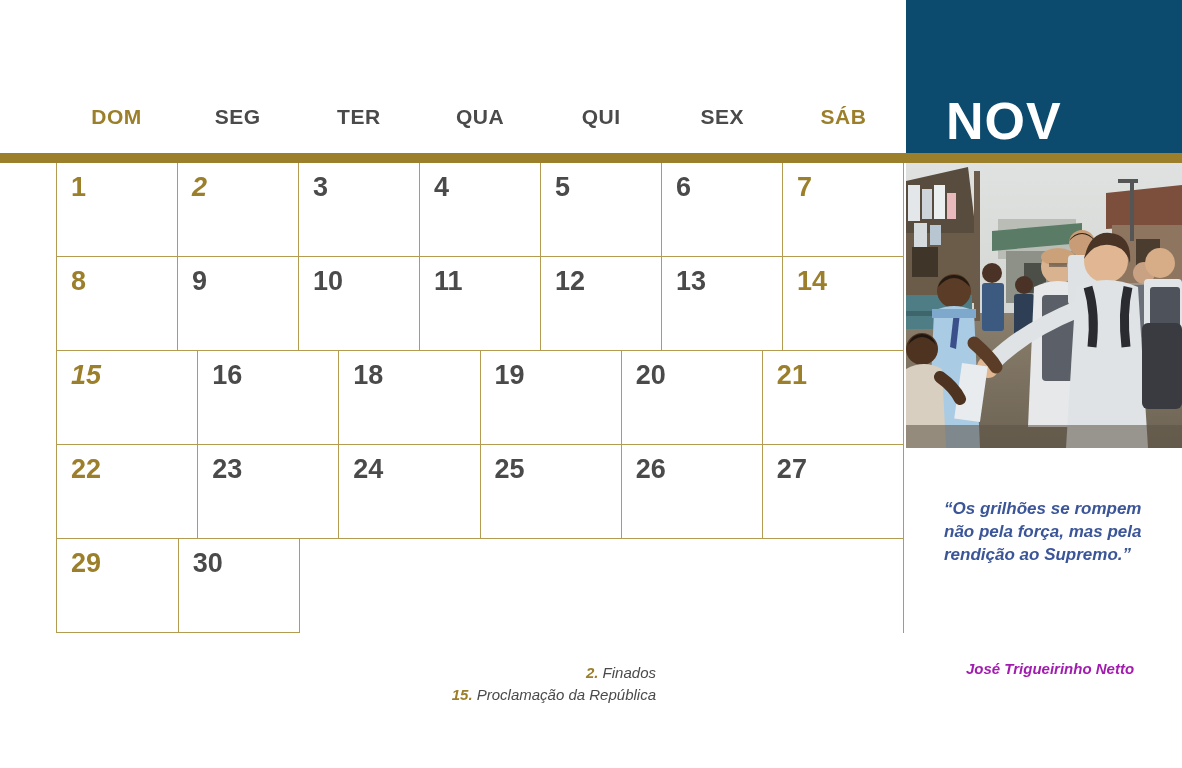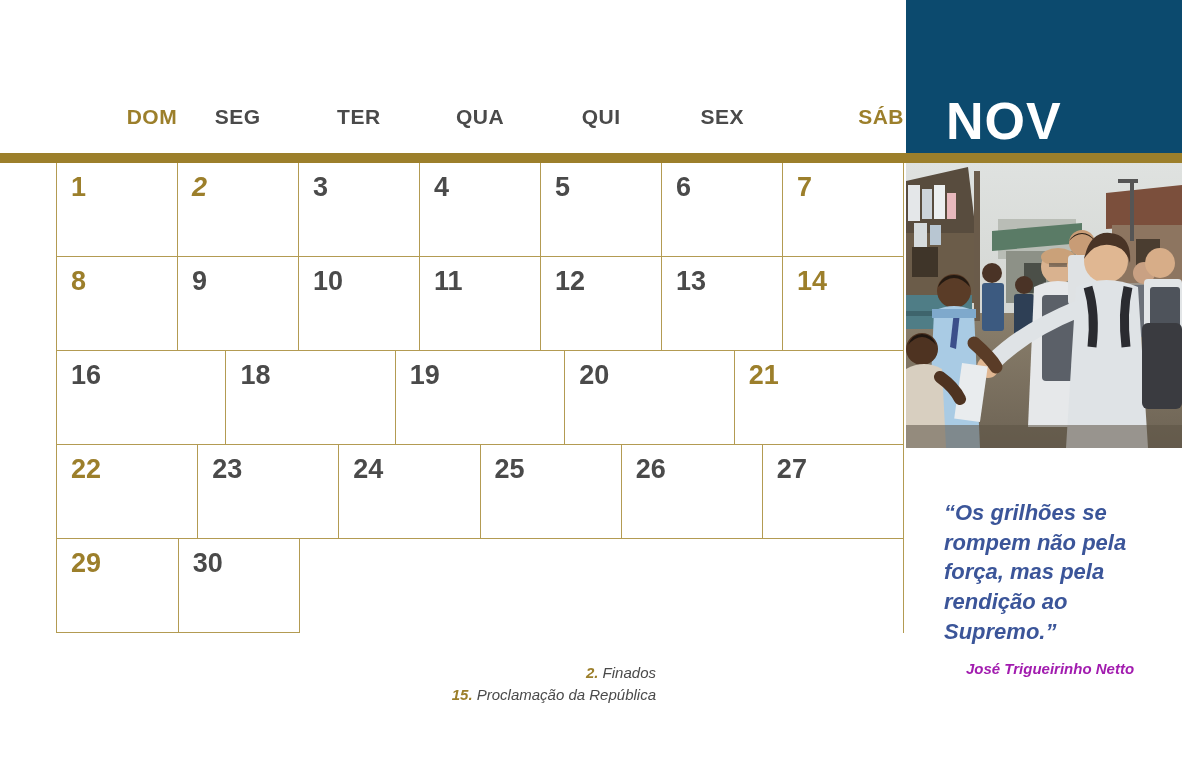--- a/index.html
+++ b/index.html
@@ -30,21 +30,21 @@
   
   .weekday-row{
     position:absolute; left:56px; top:105px; width:848px; height:40px;
     display:flex;
   }
   .weekday{
     flex:1 1 0; text-align:center;
     font-size:21px; font-weight:bold; letter-spacing:0.5px;
     color:#4a4a4a;
   }
-  .weekday.accent{ color:#9c7f2b;text-align:right; }
+  .weekday.accent{ color:#9c7f2b; }
 
   
   .calendar-grid{
     position:absolute; left:56px; top:163px; width:848px; height:470px;
   }
   .week-row{ display:flex; height:94px; }
   .day-cell{
     flex:1 1 0; position:relative;
     border-right:1px solid #b39b52;
     border-bottom:1px solid #b39b52;
@@ -75,21 +75,21 @@
   }
   .photo svg{ display:block; width:100%; height:100%; }
 
   
   .quote-panel{
     position:absolute; left:906px; top:448px; width:276px; height:320px;
     background:#ffffff;
   }
   .quote-text{
     position:absolute; left:38px; top:50px; width:215px;
-    color:#3b5599; font-size:22px; font-weight:bold; font-style:italic;
+    color:#3b5599; font-size:17px; font-weight:bold; font-style:italic;
     line-height:1.35;
   }
   .quote-author{
     position:absolute; left:38px; top:212px; width:230px;
     color:#a21caf; font-size:15px; font-weight:bold; font-style:italic;margin-left:22px;
   }
 
   
   .grid-right-edge{
     position:absolute; left:903px; top:445px; width:1px; height:188px;
@@ -156,20 +156,23 @@
         <div class="day-num">12</div>
       </div>
       <div class="day-cell">
         <div class="day-num">13</div>
       </div>
       <div class="day-cell">
         <div class="day-num weekend">14</div>
       </div>
     </div>
     <div class="week-row">
+      <div class="day-cell">
+        <div class="day-num holiday">15</div>
+      </div>
       <div class="day-cell">
         <div class="day-num">16</div>
       </div>
       <div class="day-cell">
         <div class="day-num">18</div>
       </div>
       <div class="day-cell">
         <div class="day-num">19</div>
       </div>
       <div class="day-cell">

